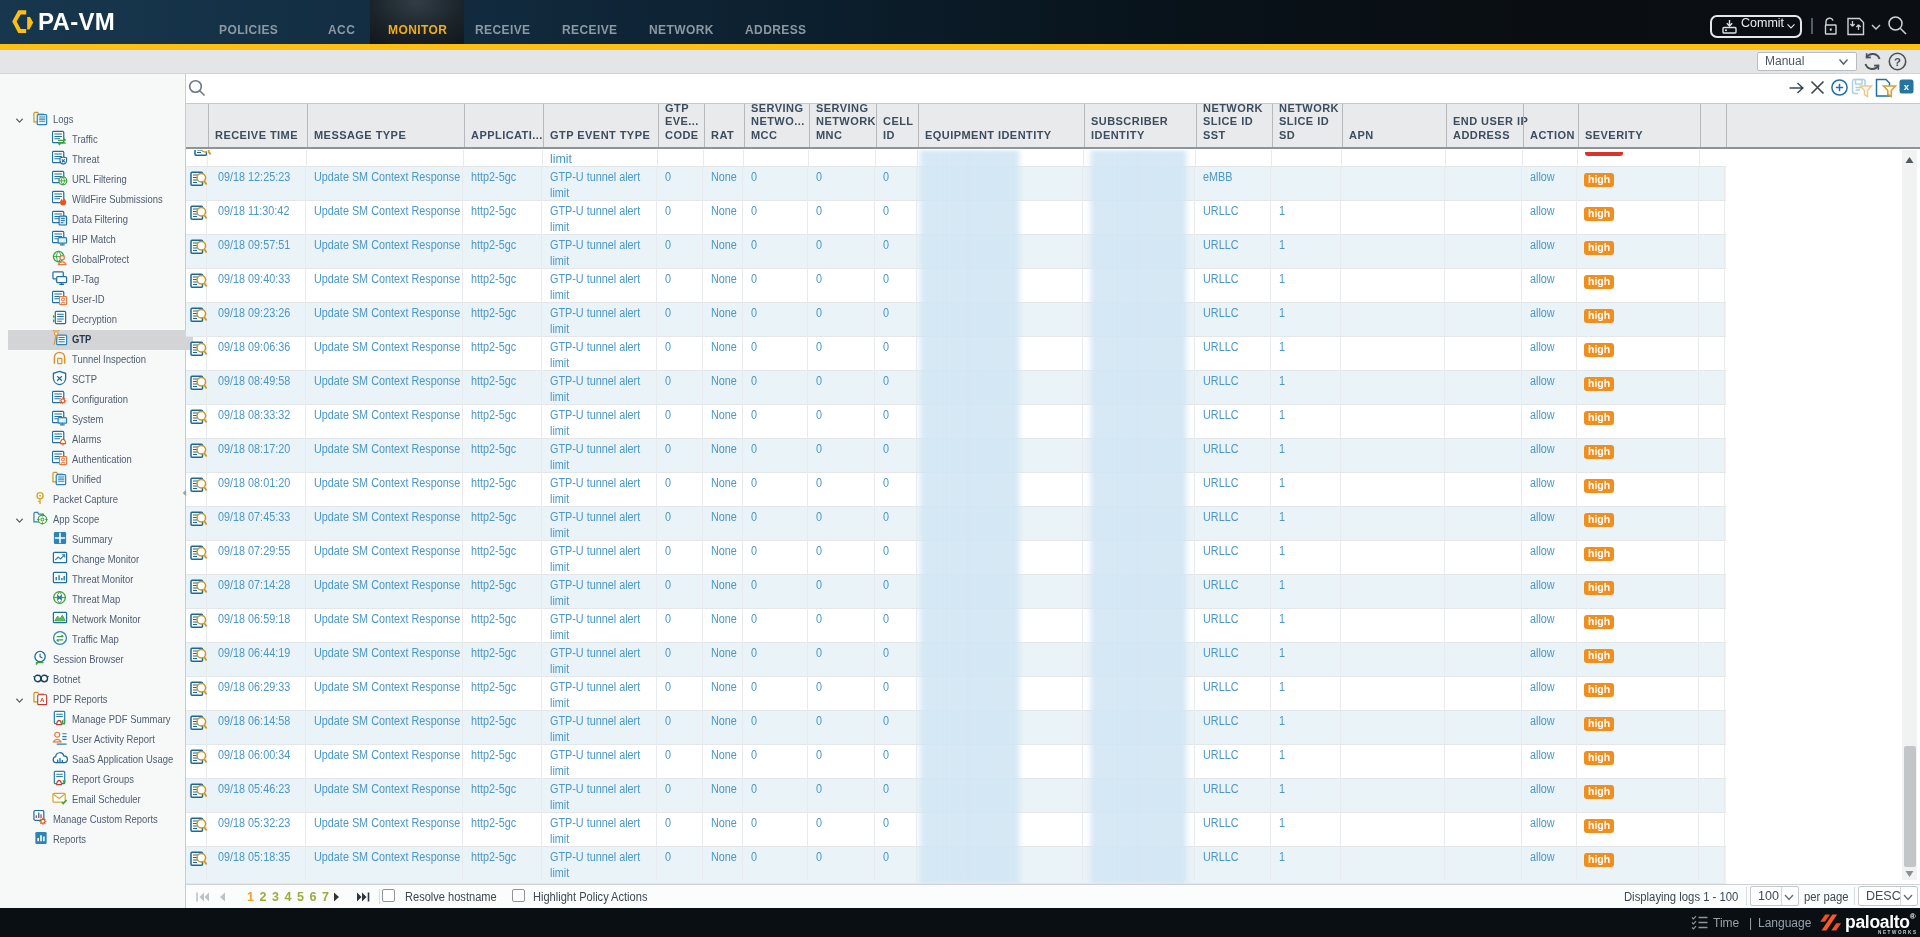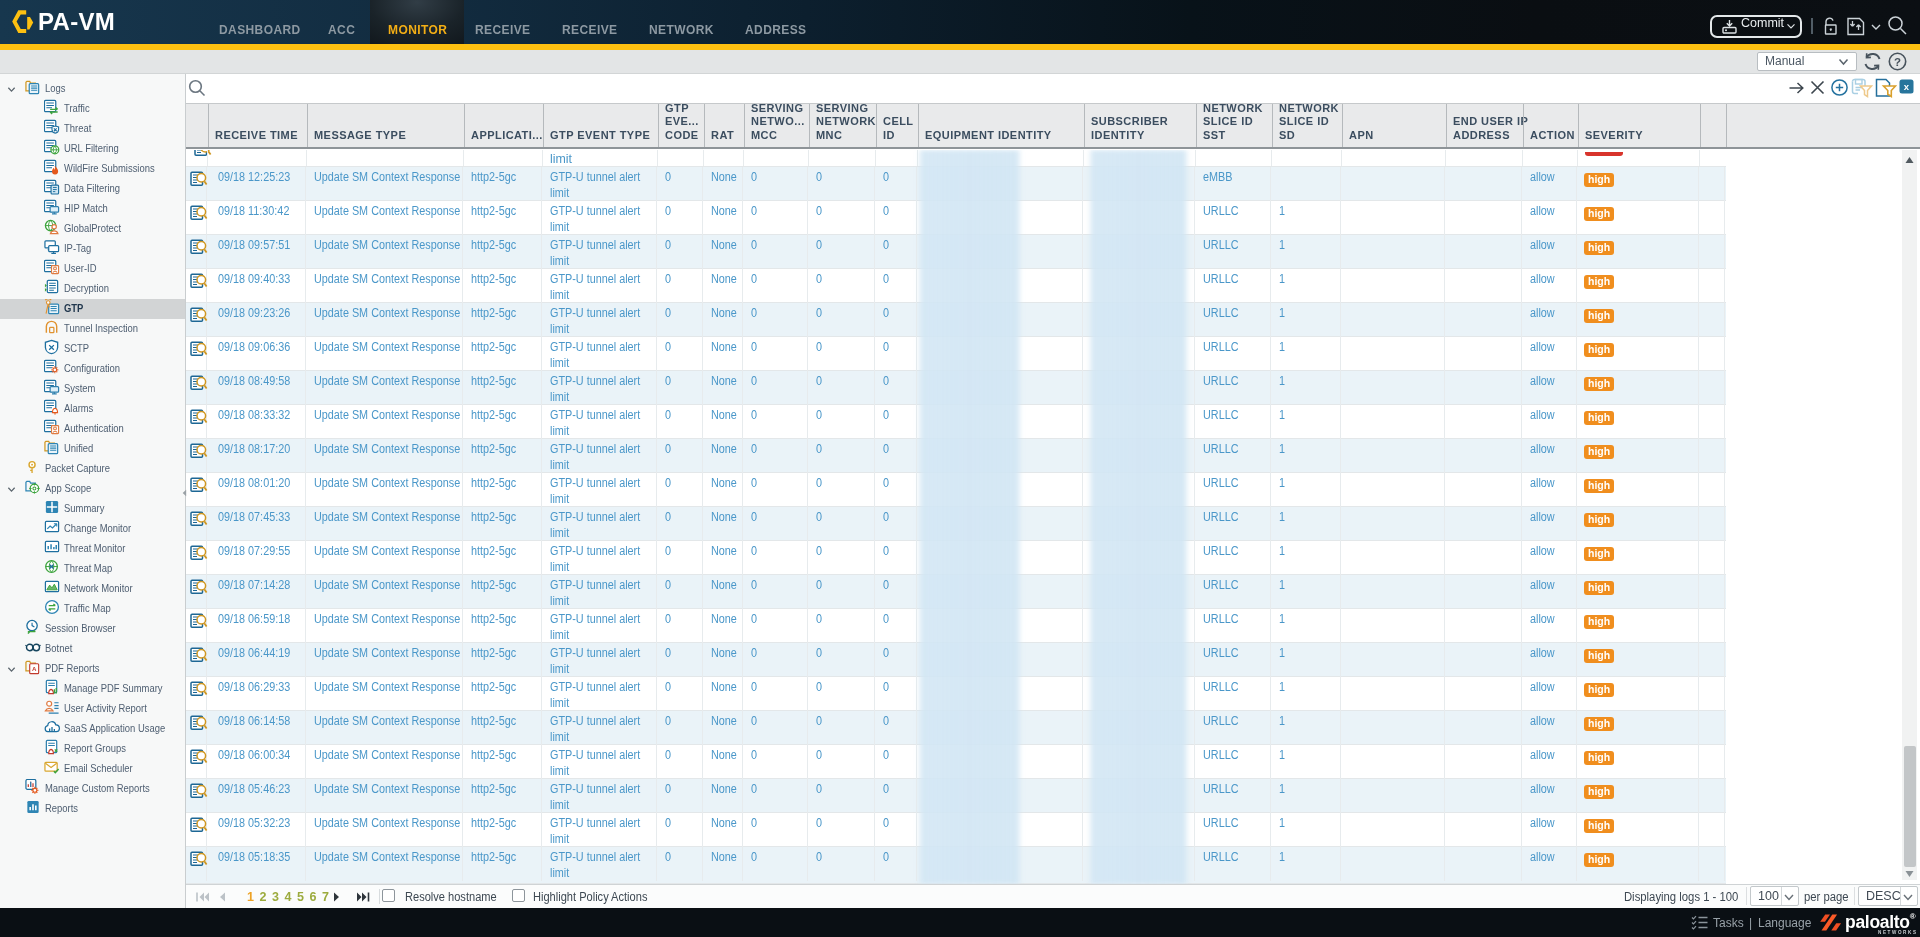--- a/index.html
+++ b/index.html
@@ -11,21 +11,21 @@
 #logo-text{left:38px;top:8px;font-size:24px;font-weight:bold;color:#fff;letter-spacing:0.3px;}
 .tab{top:23px;font-size:12px;font-weight:bold;color:#8d99a2;letter-spacing:0.4px;}
 #tab-active-bg{left:370px;top:0;width:94px;height:44px;background:radial-gradient(ellipse 85px 55px at 50% 5%, #313d46 0%, #1a2329 55%, #10161b 100%);}
 
 #ybar{left:0;top:44px;width:1920px;height:6px;background:#fdc011;}
 
 #gstrip{left:0;top:50px;width:1920px;height:24px;background:#e3e5e6;border-bottom:1px solid #d2d5d6;}
 #manual-sel{left:1757px;top:52px;width:100px;height:19px;background:#fff;border:1px solid #b8bdc1;border-radius:2px;font-size:12px;color:#4b5763;line-height:17px;padding-left:7px;}
 
 #sidebar{left:0;top:74px;width:186px;height:834px;background:#f7f8f8;border-right:1px solid #c9cdcf;}
-.trow{position:absolute;left:0;width:185px;height:20px;}
+.trow{position:absolute;left:8px;width:185px;height:20px;margin-top:31px;}
 .trow .lbl{position:absolute;top:3px;font-size:11.5px;color:#4e5e71;white-space:nowrap;transform:scaleX(0.82);transform-origin:0 0;}
 .trow.sel{background:#d2d4d5;}
 .trow.sel .lbl{font-weight:bold;color:#22384e;}
 .chev{position:absolute;left:7px;top:6px;width:9px;height:9px;}
 .ticon{position:absolute;top:2px;width:16px;height:16px;}
 
 #content{left:186px;top:74px;width:1734px;height:834px;background:#fff;}
 
 #s-mag{left:188px;top:79px;}
 #s-pill{left:207px;top:77px;width:1578px;height:22px;border:1px solid #cfd3d6;border-radius:11px;background:#fff;}#s-pill .t{font-size:12.3px;color:#404b56;line-height:20px;padding-left:5px;transform:scaleX(0.9);transform-origin:0 0;white-space:nowrap;}
@@ -64,21 +64,21 @@
 <div id="page">
 
 <div id="content" class="abs"></div>
 <div id="nav" class="abs">
 <svg class="abs" style="left:12px;top:10px" width="22" height="24" viewBox="0 0 22 24">
 <path d="M14.2 0.3 L14.2 4.4 L8.7 4.4 L4.6 11.6 L8.7 18.9 L14.2 18.9 L14.2 23 L6.3 23 L0.2 11.6 L6.3 0.3 Z" fill="#fdc011"></path>
 <path d="M15.2 6.9 L18.0 6.9 L21.2 12.6 L17.4 19.5 L15.2 19.5 Z" fill="#fdc011"></path>
 </svg>
 <div id="logo-text" class="abs">PA-VM</div>
 <div id="tab-active-bg" class="abs"></div>
-<div class="tab abs" style="left:219px;color:#8d99a2">DASHBOARD</div>
+<div class="tab abs" style="left:219px;color:#8d99a2">POLICIES</div>
 <div class="tab abs" style="left:328px;color:#8d99a2">ACC</div>
 <div class="tab abs" style="left:388px;color:#f3ae15">MONITOR</div>
 <div class="tab abs" style="left:475px;color:#8d99a2">RECEIVE</div>
 <div class="tab abs" style="left:562px;color:#8d99a2">RECEIVE</div>
 <div class="tab abs" style="left:649px;color:#8d99a2">NETWORK</div>
 <div class="tab abs" style="left:745px;color:#8d99a2">ADDRESS</div>
 <div class="abs" style="left:1710px;top:15px;width:92px;height:23px;border:2px solid #e4e8ea;border-radius:7px;"></div>
 <svg class="abs" style="left:1721px;top:19px" width="17" height="16" viewBox="0 0 17 16" fill="none" stroke="#dde2e5" stroke-width="1.4">
 <path d="M8.5 1 L8.5 6.5 M5.8 4.2 L8.5 7 L11.2 4.2"></path>
 <rect x="2" y="8.5" width="13" height="5.5" rx="1"></rect>
@@ -1905,21 +1905,21 @@
         <svg style="position:absolute;right:4px;top:7px" width="10" height="7" viewBox="0 0 10 7" fill="none" stroke="#687077" stroke-width="1.4">
           <path d="M1 1 L5 5.5 L9 1"></path>
         </svg>
       </div>
 </div>
 <div id="footer" class="abs">
 <svg class="abs" style="left:1691px;top:7px" width="17" height="15" viewBox="0 0 17 15" fill="none" stroke="#8b949b" stroke-width="1.4">
 <path d="M1 2.5 L2.5 4 L5 1.2 M1 7.5 L2.5 9 L5 6.2 M1 12.5 L2.5 14 L5 11.2" stroke-width="1.2"></path>
 <path d="M7.5 2.5 H16.5 M7.5 7.5 H16.5 M7.5 12.5 H16.5"></path>
 </svg>
-<div class="ftxt" style="left:1713px">Tasks</div>
+<div class="ftxt" style="left:1713px">Time</div>
 <div class="ftxt fsep" style="left:1749px">|</div>
 <div class="ftxt" style="left:1758px">Language</div>
 <svg class="abs" style="left:1819px;top:6px" width="23" height="17" viewBox="0 0 23 17">
 <path d="M6.2 0.5 L11 0.5 L6 7.8 L1.2 7.8 Z" fill="#f04e23"></path>
 <path d="M13.3 0.5 L18.1 0.5 L7.3 16.5 L2.5 16.5 Z" fill="#fa5a28"></path>
 <path d="M17.3 9.2 L22.1 9.2 L17.1 16.5 L12.3 16.5 Z" fill="#f04e23"></path>
 </svg>
 <div class="abs" style="left:1845px;top:4px;font-size:17.5px;font-weight:bold;color:#fff;letter-spacing:-0.3px">paloalto<span style="font-size:8px;vertical-align:top">®</span></div>
 <div class="abs" style="left:1878px;top:22px;font-size:4.6px;font-weight:bold;color:#c7cdd1;letter-spacing:1.6px">NETWORKS</div>
 </div>

